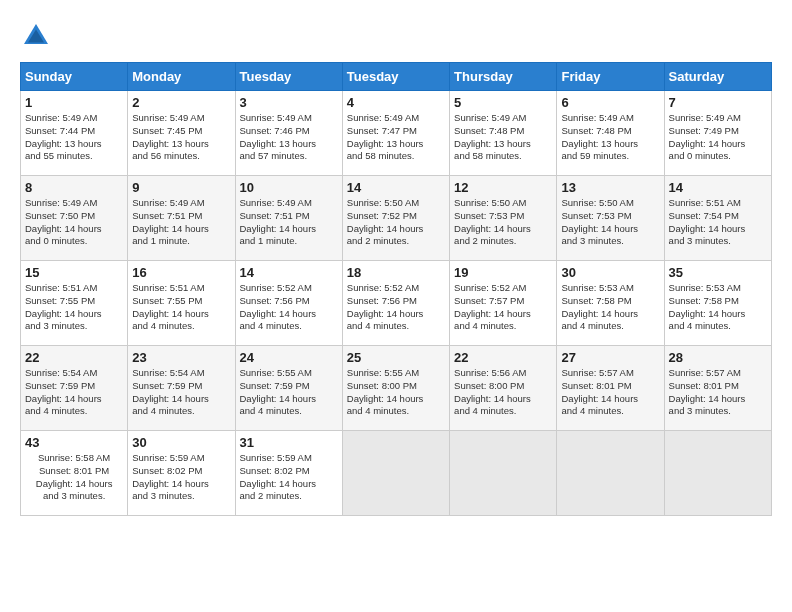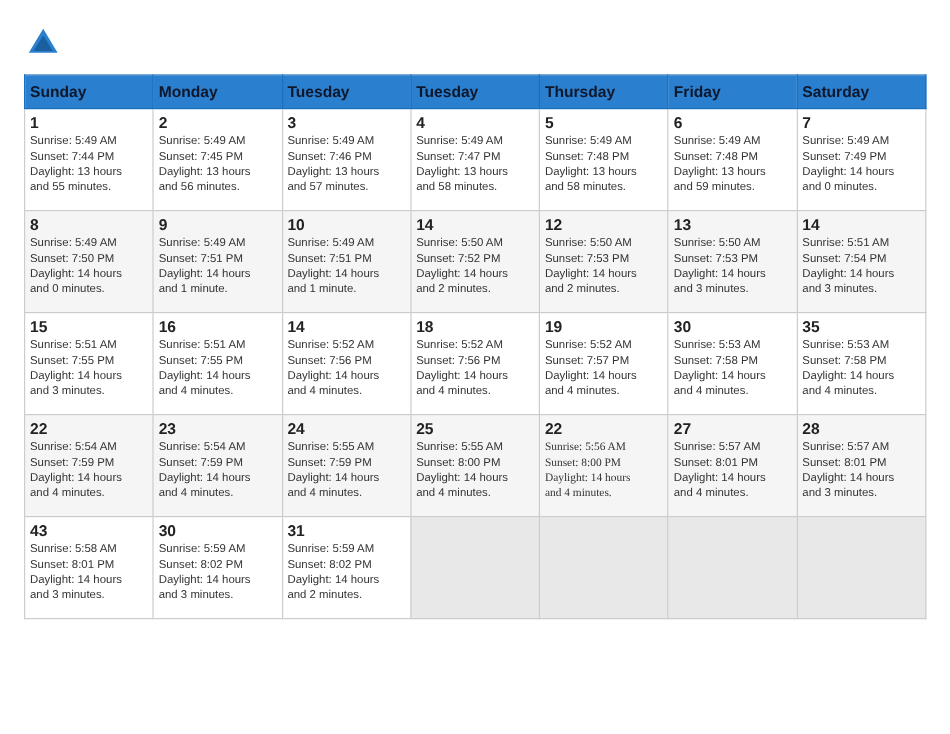--- a/index.html
+++ b/index.html
@@ -46,21 +46,21 @@
       font-size: 16px;
       color: #444;
     }
     .calendar {
       width: 100%;
       border-collapse: collapse;
       font-size: 11px;
     }
     .calendar th {
       background: #2a7fcf;
-      color: #0f172a;
+      color: #ffffff;
       padding: 6px 4px;
       text-align: left;
       font-size: 13px;
       font-weight: bold;
       border: 1px solid #1a6fbf;
     }
     .calendar td {
       vertical-align: top;
       padding: 4px 4px;
       border: 1px solid #ccc;
@@ -299,21 +299,21 @@
         </td>
         <td>
           <div class="day-num">25</div>
           <div class="day-info" style="white-space: pre-line;">Sunrise: 5:55 AM
 Sunset: 8:00 PM
 Daylight: 14 hours
 and 4 minutes.</div>
         </td>
         <td>
           <div class="day-num">22</div>
-          <div class="day-info" style="white-space: pre-line; font-family: Liberation Serif, serif;">Sunrise: 5:56 AM
+          <div class="day-info" style="white-space: pre-line;">Sunrise: 5:56 AM
 Sunset: 8:00 PM
 Daylight: 14 hours
 and 4 minutes.</div>
         </td>
         <td>
           <div class="day-num">27</div>
           <div class="day-info" style="white-space: pre-line;">Sunrise: 5:57 AM
 Sunset: 8:01 PM
 Daylight: 14 hours
 and 4 minutes.</div>
@@ -322,21 +322,21 @@
           <div class="day-num">28</div>
           <div class="day-info" style="white-space: pre-line;">Sunrise: 5:57 AM
 Sunset: 8:01 PM
 Daylight: 14 hours
 and 3 minutes.</div>
         </td>
       </tr>
       <tr class="week-row">
         <td>
           <div class="day-num">43</div>
-          <div class="day-info" style="white-space: pre-line;">Sunrise: 5:58 AM
+          <div class="day-info" style="white-space: pre-line; text-align: center;">Sunrise: 5:58 AM
 Sunset: 8:01 PM
 Daylight: 14 hours
 and 3 minutes.</div>
         </td>
         <td>
           <div class="day-num">30</div>
           <div class="day-info" style="white-space: pre-line;">Sunrise: 5:59 AM
 Sunset: 8:02 PM
 Daylight: 14 hours
 and 3 minutes.</div>

